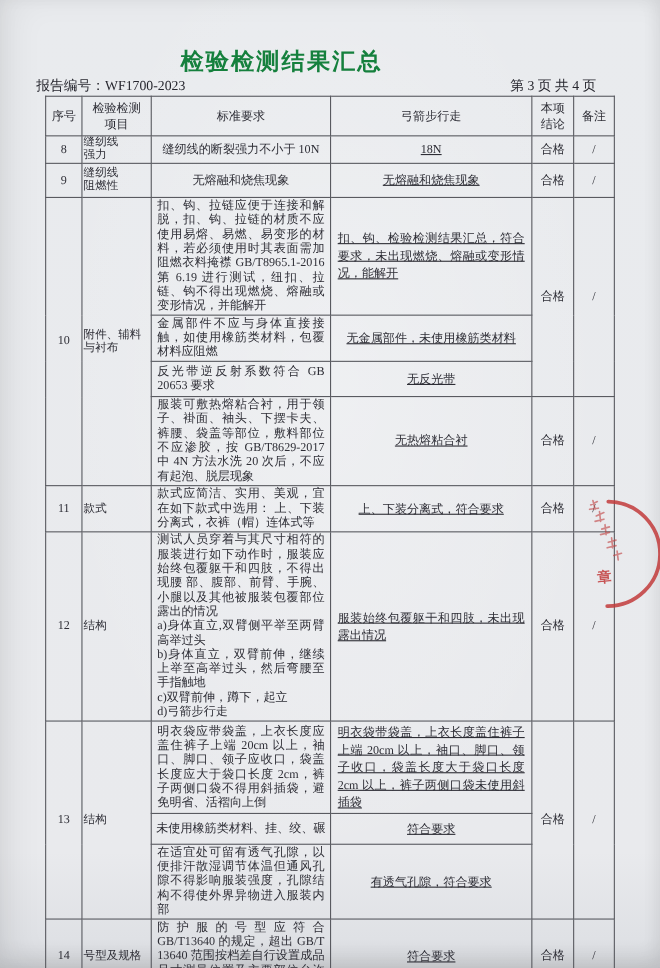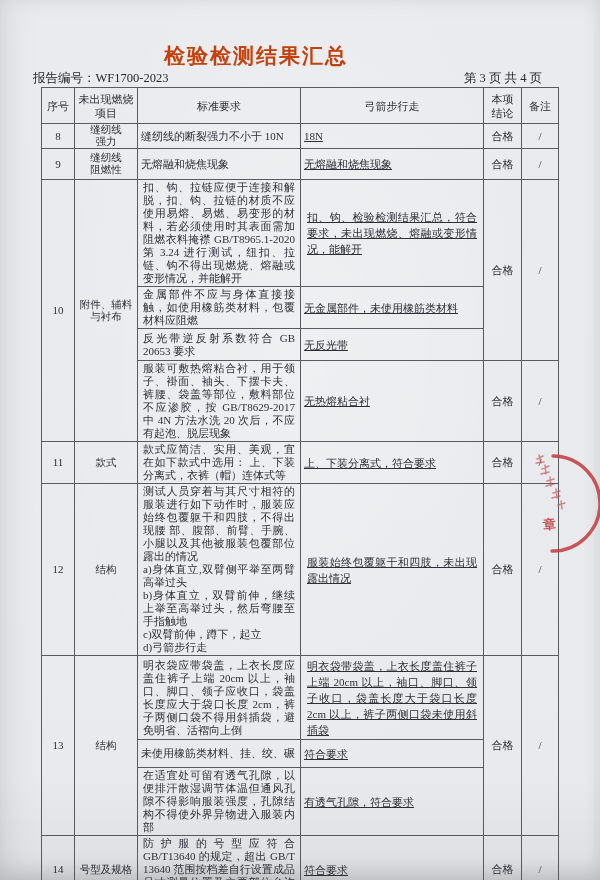--- a/index.html
+++ b/index.html
@@ -8,32 +8,32 @@
     position:relative; width:600px; height:880px; overflow:hidden;
     font-family:"Liberation Serif","DejaVu Serif",serif;
     color:#2e2e36;
     background:
       radial-gradient(ellipse at 50% 40%, rgba(255,255,255,.25), rgba(0,0,0,0) 60%),
       linear-gradient(180deg,#e9ebee 0%, #e9eaed 88%, #dfe1e5 97%, #d4d6da 100%);
   }
   .vignette { position:absolute; inset:0; pointer-events:none;
     box-shadow: inset 14px 0 28px rgba(0,0,0,.05), inset 0 -8px 18px rgba(0,0,0,.06), inset -6px 0 14px rgba(0,0,0,.03); }
   .title { position:absolute; top:42px; left:0; width:512px; text-align:center;
-    font-size:21px; font-weight:bold; letter-spacing:2px; color:#c2410c; }
+    font-size:21px; font-weight:bold; letter-spacing:2px; color:#15803d; }
   .metaline { position:absolute; top:70px; left:33px; width:509px; display:flex;
     justify-content:space-between; font-size:12.5px; color:#26262e; }
   table { position:absolute; top:87px; left:41px; width:517px;
     border-collapse:collapse; table-layout:fixed; }
   td,th { border:1px solid #595a60; font-weight:normal; font-size:11px;
     line-height:13px; vertical-align:middle; overflow:hidden; }
   th { text-align:center; white-space:pre-line; line-height:14px; }
   .seq,.concl,.rem { text-align:center; }
-  .item { text-align:center; white-space:pre-line; font-size:10.5px; line-height:12px; padding:0 1px; }
+  .item { text-align:left; white-space:pre-line; font-size:10.5px; line-height:12px; padding:0 1px; }
   .std { padding:1px 5px; text-align:justify; }
-  .std.c, .res.c { padding:1px 3px; }
+  .std.c, .res.c { text-align:center; padding:1px 3px; }
   .res { padding:1px 6px; text-align:justify; line-height:16px;text-decoration:underline; }
   .pre { white-space:pre-line; }
   .h36{height:36px}.h23{height:23px}.h31{height:31px}.h95{height:95px}
   .h26{height:26px}.h32{height:32px}.h66{height:66px}.h41{height:41px}
   .h144{height:144px}.h84{height:84px}.h28{height:28px}.h53{height:53px}
   .stamp { position:absolute; left:495px; top:435px; width:110px; height:135px; pointer-events:none; }
 </style>
 </head>
 <body>
 
@@ -51,21 +51,21 @@
     <col style="width:33px">
       <col style="width:63px">
       <col style="width:163px">
     <col style="width:183px">
       <col style="width:38px">
       <col style="width:37px">
   </colgroup>
   <tbody>
       <tr class="h36">
     <th>序号</th>
-    <th>未出现燃烧
+    <th>检验检测
 项目</th>
     <th>标准要求</th>
     <th>弓箭步行走</th>
     <th>本项
 结论</th>
     <th>备注</th>
   </tr>
   <tr class="h23">
     <td class="seq">8</td>
     <td class="item">缝纫线
@@ -81,21 +81,21 @@
 阻燃性</td>
     <td class="std c">无熔融和烧焦现象</td>
     <td class="res c">无熔融和烧焦现象</td>
     <td class="concl">合格</td>
     <td class="rem">/</td>
   </tr>
   <tr class="h95">
     <td class="seq" rowspan="4">10</td>
     <td class="item" rowspan="4">附件、辅料
 与衬布</td>
-    <td class="std">扣、钩、拉链应便于连接和解脱，扣、钩、拉链的材质不应使用易熔、易燃、易变形的材料，若必须使用时其表面需加阻燃衣料掩襟 GB/T8965.1-2020 第 3.24 进行测试，纽扣、拉链、钩不得出现燃烧、熔融或变形情况，并能解开</td>
+    <td class="std">扣、钩、拉链应便于连接和解脱，扣、钩、拉链的材质不应使用易熔、易燃、易变形的材料，若必须使用时其表面需加阻燃衣料掩襟 GB/T8965.1-2016 第 6.19 进行测试，纽扣、拉链、钩不得出现燃烧、熔融或变形情况，并能解开</td>
     <td class="res">扣、钩、检验检测结果汇总，符合要求，未出现燃烧、熔融或变形情况，能解开</td>
     <td class="concl" rowspan="3">合格</td>
     <td class="rem" rowspan="3">/</td>
   </tr>
   <tr class="h26">
     <td class="std">金属部件不应与身体直接接触，如使用橡筋类材料，包覆材料应阻燃</td>
     <td class="res c">无金属部件，未使用橡筋类材料</td>
   </tr>
   <tr class="h32">
     <td class="std">反光带逆反射系数符合 GB 20653 要求</td>

